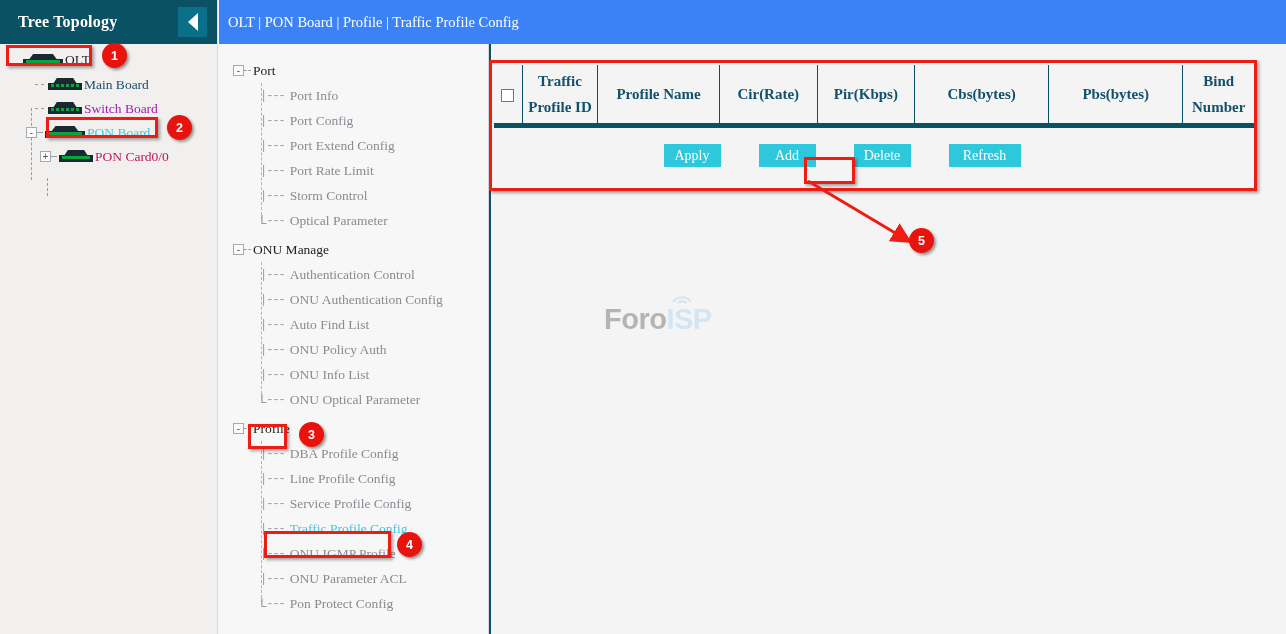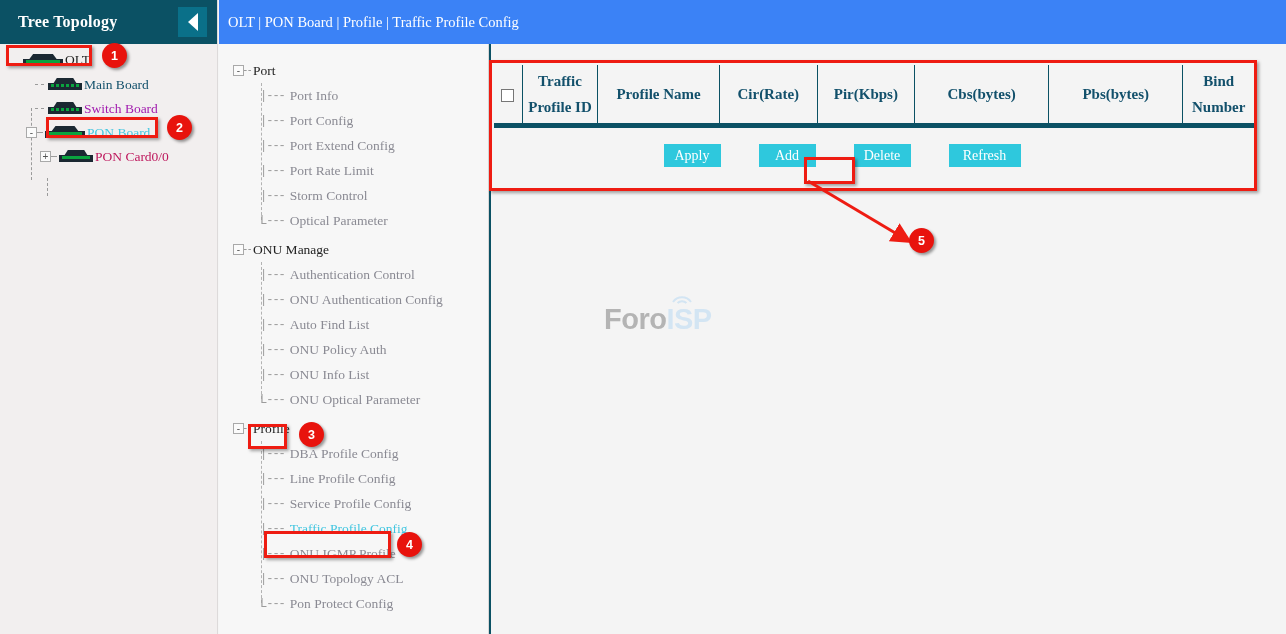--- a/index.html
+++ b/index.html
@@ -448,21 +448,21 @@
       <div class="menu-item active">
         <span class="leader">|---</span>
         <span class="ilabel">Traffic Profile Config</span>
       </div>
       <div class="menu-item">
         <span class="leader">|---</span>
         <span class="ilabel">ONU IGMP Profile</span>
       </div>
       <div class="menu-item">
         <span class="leader">|---</span>
-        <span class="ilabel">ONU Topology ACL</span>
+        <span class="ilabel">ONU Parameter ACL</span>
       </div>
       <div class="menu-item">
         <span class="leader">L---</span>
         <span class="ilabel">Pon Protect Config</span>
       </div>
     </div>
   </div>
 
   <div id="content">
 

